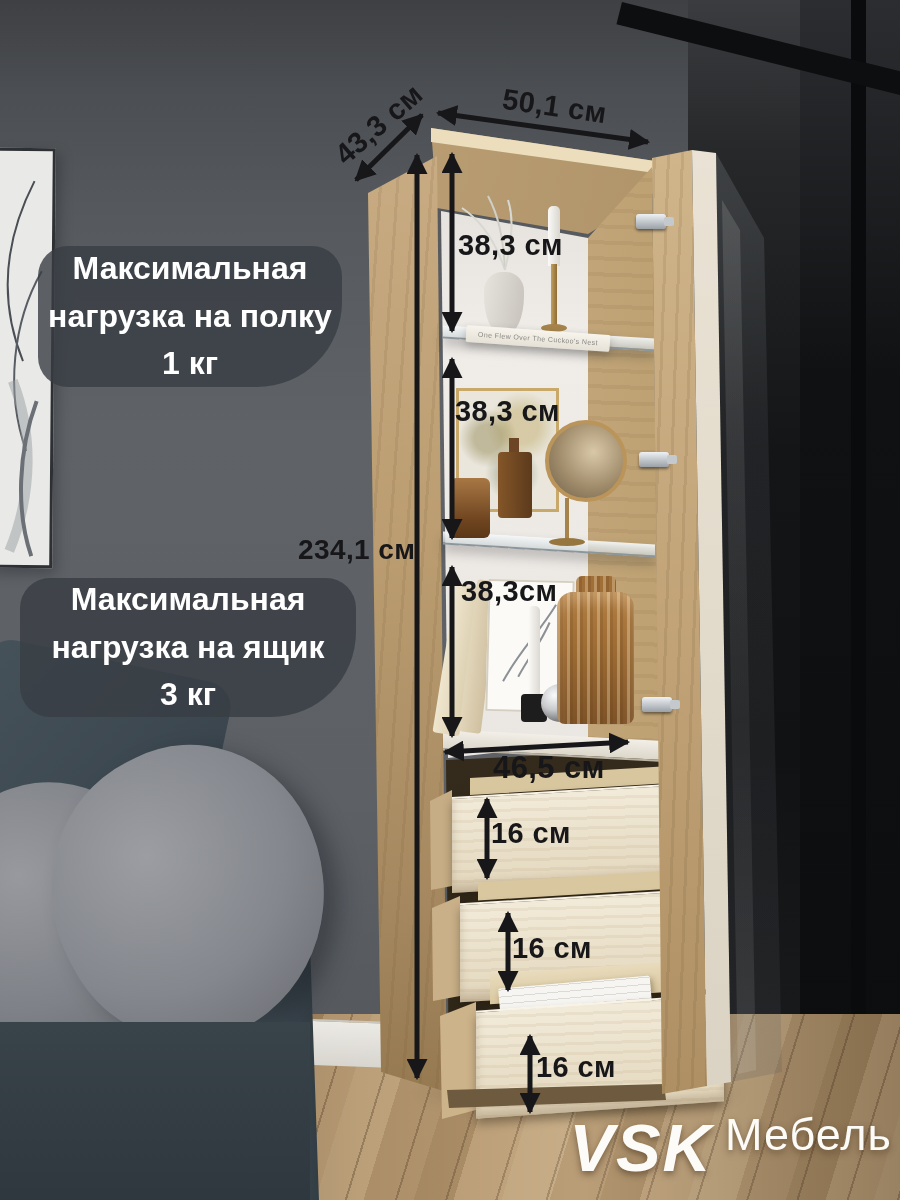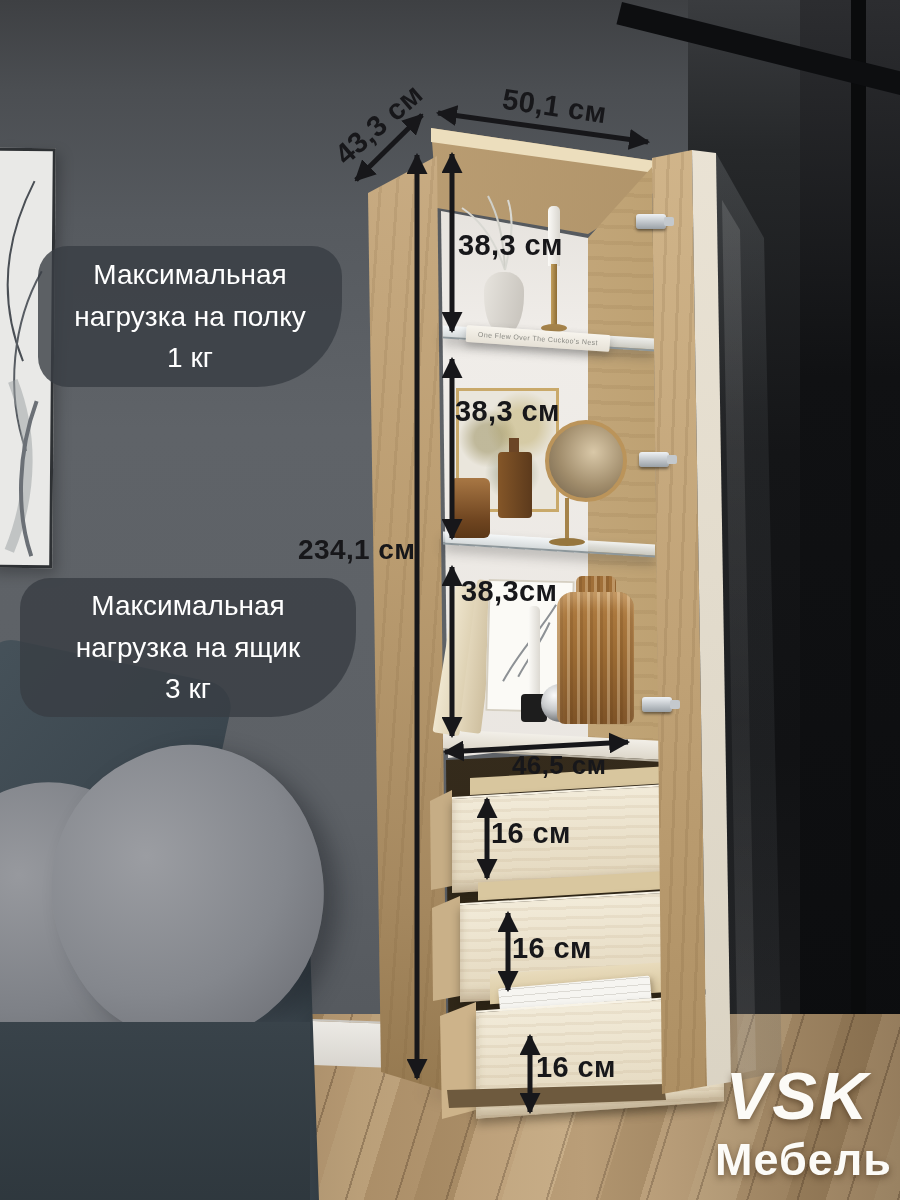--- a/index.html
+++ b/index.html
@@ -145,26 +145,26 @@
     background:linear-gradient(170deg,rgba(200,206,210,.25),rgba(130,136,140,.12) 40%,rgba(70,74,78,.20));}
   .door-streak{clip-path:polygon(722px 200px,740px 230px,756px 1070px,738px 1074px);
     background:linear-gradient(180deg,rgba(255,255,255,.16),rgba(255,255,255,.05) 60%,rgba(255,255,255,.12));}
   .hinge{width:30px;height:15px;border-radius:3px;background:linear-gradient(180deg,#eef1f4,#9aa1a7);
     box-shadow:0 2px 3px rgba(0,0,0,.45);}
   .hinge:after{content:"";position:absolute;right:-8px;top:3px;width:10px;height:9px;background:#c4c9cd;border-radius:2px;}
 
   
   .dim{position:absolute;color:#17171a;font-weight:700;font-size:29px;letter-spacing:.4px;white-space:nowrap;}
   .callout{position:absolute;background:rgba(56,61,67,.80);border-radius:30px 30px 85px 30px;
-    color:#fff;font-weight:400;font-size:28px;line-height:1.48;text-align:center;
+    color:#fff;font-weight:700;font-size:32px;line-height:1.48;text-align:center;
     display:flex;align-items:center;justify-content:center;white-space:pre-line;}
-  .logo{position:absolute;right:8px;bottom:14px;display:flex;align-items:center;color:#fcfbf7;
-    text-shadow:0 3px 7px rgba(60,40,20,.55);flex-direction:column;}
+  .logo{position:absolute;right:8px;bottom:14px;display:flex;align-items:flex-start;color:#fcfbf7;
+    text-shadow:0 3px 7px rgba(60,40,20,.55);}
   .logo .vsk{font-size:67px;font-style:italic;font-weight:600;letter-spacing:2px;}
-  .logo .suffix{font-size:45px;font-weight:700;margin-left:12px;letter-spacing:1px;}
+  .logo .suffix{font-size:45px;font-weight:400;margin-left:12px;letter-spacing:1px;}
   svg.overlay{position:absolute;inset:0;pointer-events:none;}
 </style>
 </head>
 <body>
 
 <div class="canvas">
 
   <div class="abs dark-panel"></div>
   <div class="abs dark-subpanel"></div>
   <div class="abs mullion"></div>
@@ -278,21 +278,21 @@
       <line x1="530" y1="1036" x2="530" y2="1112"></line>
     </g>
   </svg>
 
   <div class="dim" style="left:318px;top:108px;width:122px;text-align:center;transform:rotate(-41deg);">43,3 см</div>
   <div class="dim" style="left:502px;top:90px;transform:rotate(8deg);">50,1 см</div>
   <div class="dim" style="left:298px;top:534px;font-size:28px;">234,1 см</div>
   <div class="dim" style="left:458px;top:229px;">38,3 см</div>
   <div class="dim" style="left:455px;top:395px;">38,3 см</div>
   <div class="dim" style="left:461px;top:575px;">38,3см</div>
-  <div class="dim" style="left:512px;top:750px;font-size:26px;">46,5 см</div>
+  <div class="dim" style="left:493px;top:750px;font-size:31px;">46,5 см</div>
   <div class="dim" style="left:491px;top:817px;">16 см</div>
   <div class="dim" style="left:512px;top:932px;">16 см</div>
   <div class="dim" style="left:536px;top:1051px;">16 см</div>
 
   <div class="callout" style="left:38px;top:246px;width:304px;height:141px;">Максимальная
 нагрузка на полку
 1 кг</div>
   <div class="callout" style="left:20px;top:578px;width:336px;height:139px;">Максимальная
 нагрузка на ящик
 3 кг</div>

